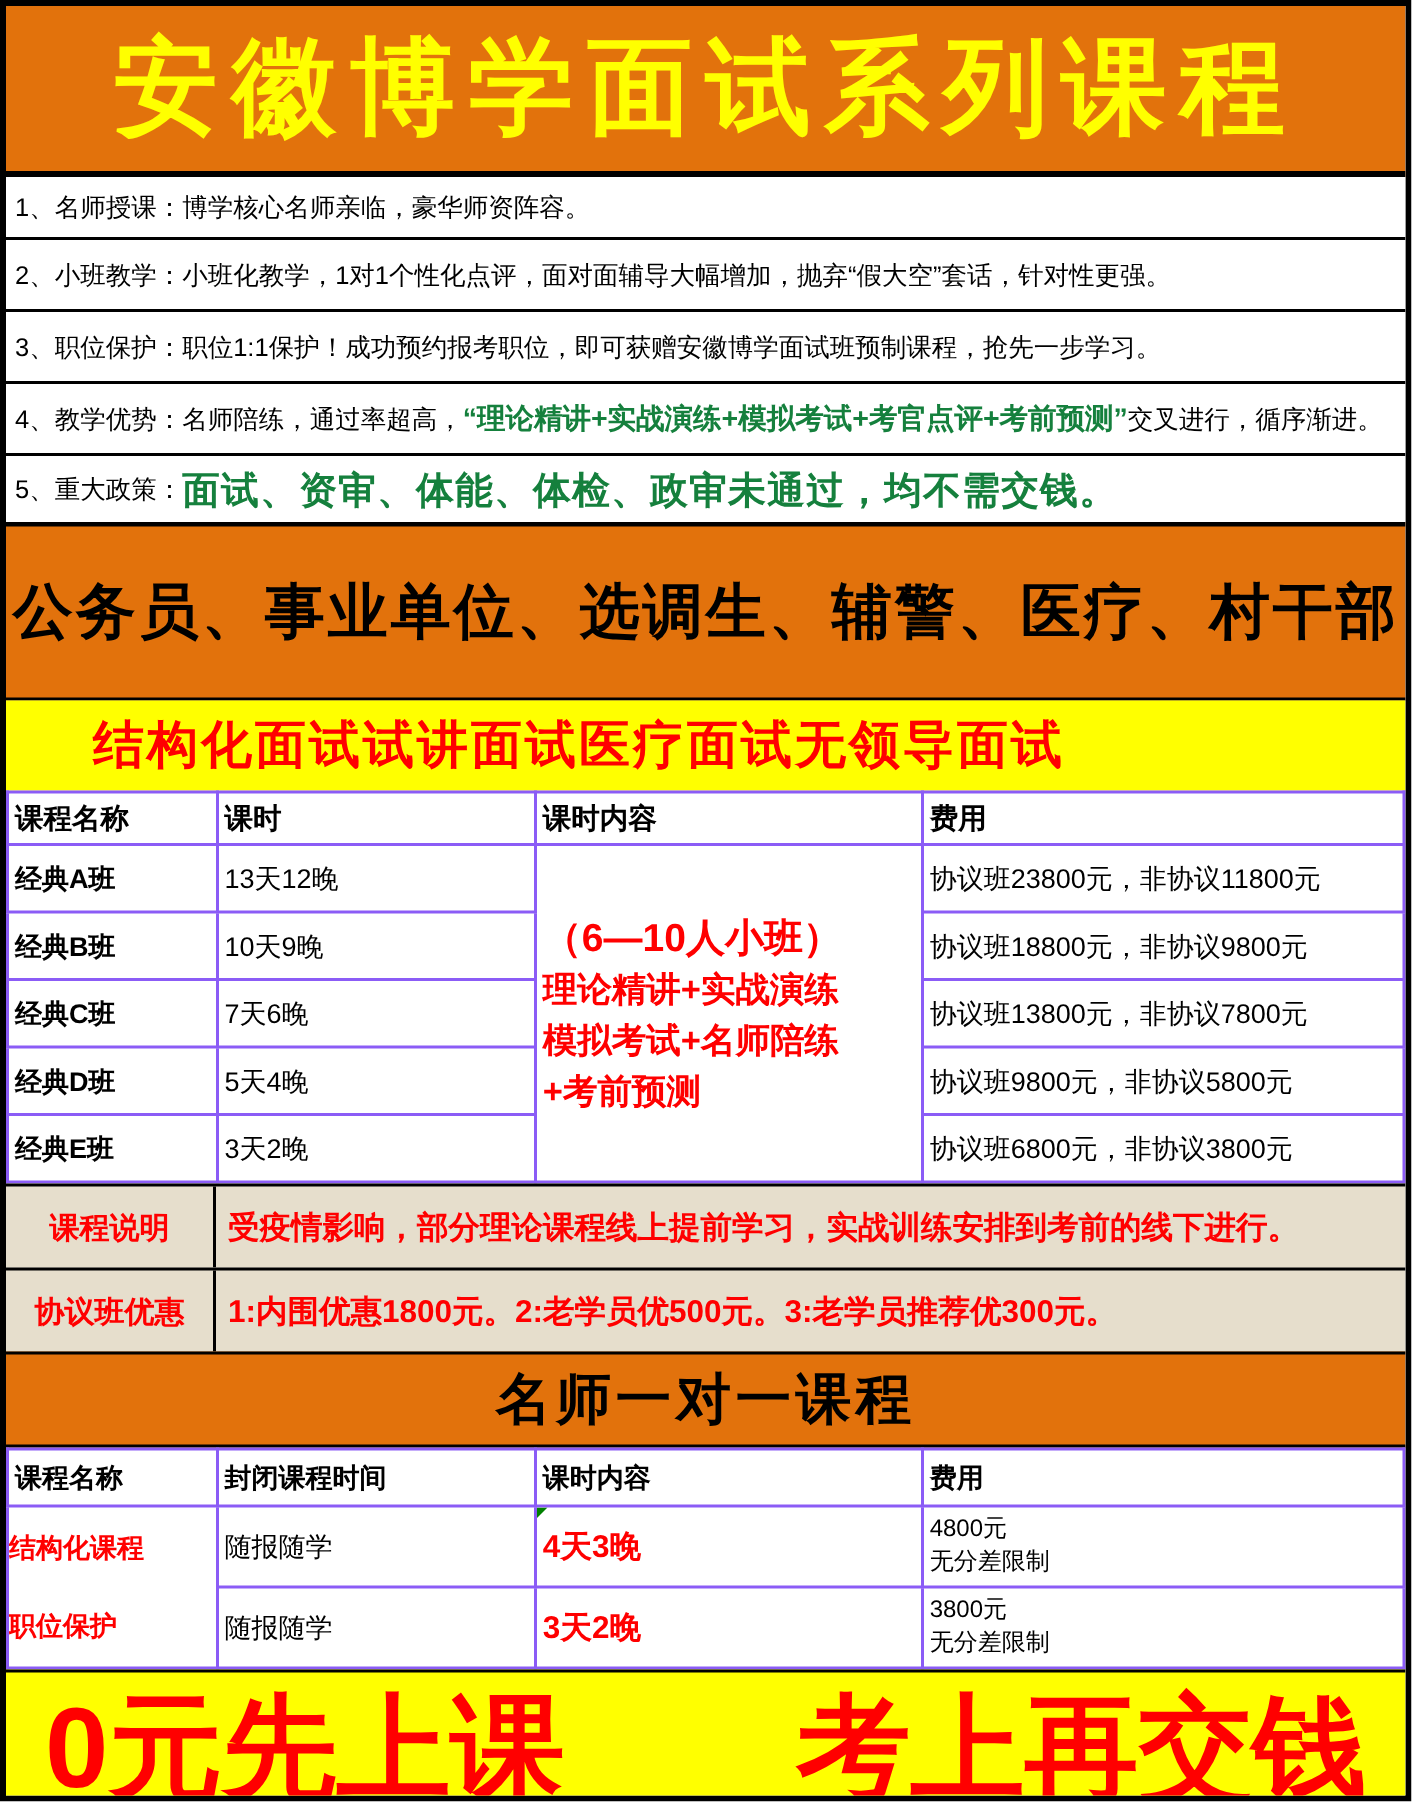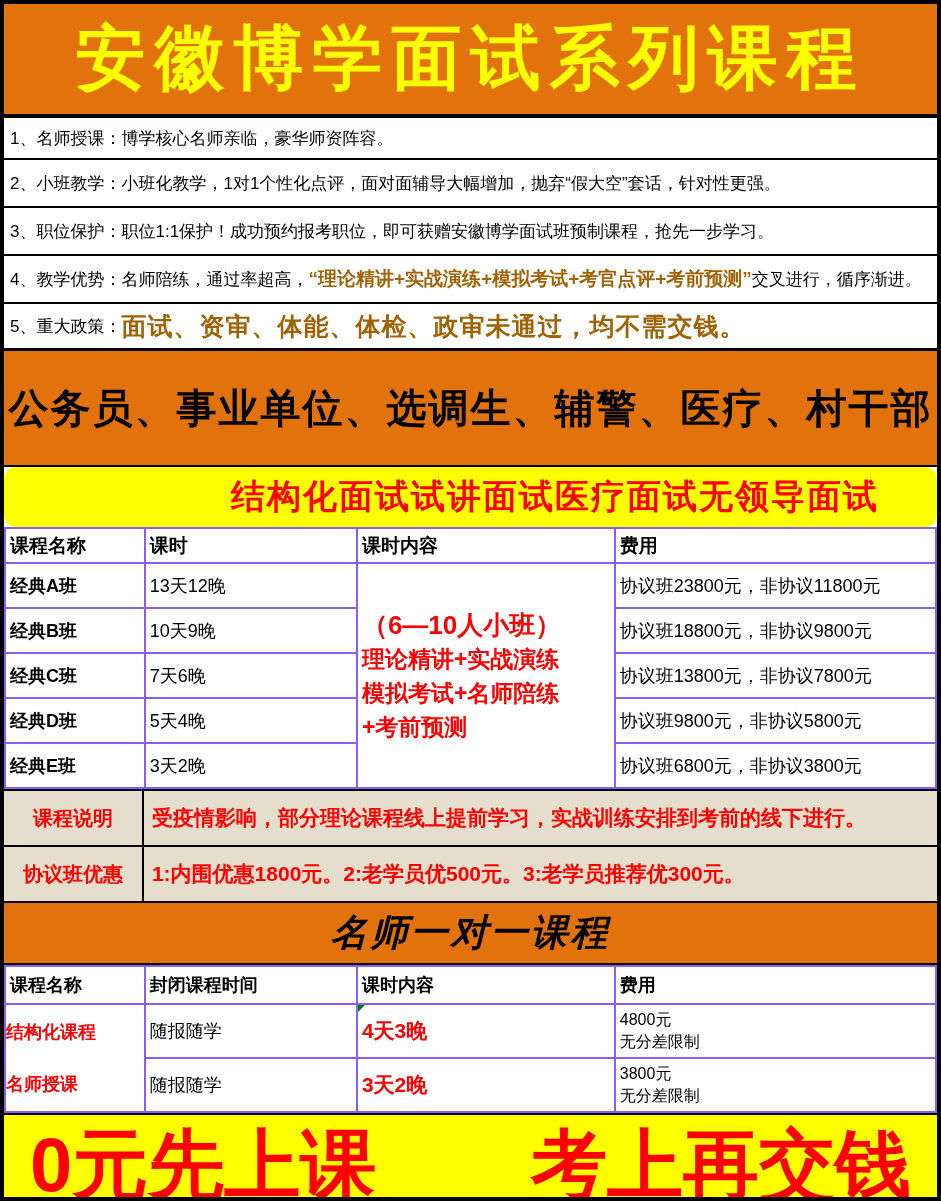--- a/index.html
+++ b/index.html
@@ -21,33 +21,33 @@
   }
   
   .features{flex:none;background:#fff;}
   .feat{
     display:flex;align-items:center;padding:0 6px;font-size:17px;
     border-bottom:2px solid #000;white-space:nowrap;
   }
   .feat:nth-child(1){height:40px;}
   .feat:nth-child(2),.feat:nth-child(3),.feat:nth-child(4){height:46px;}
   .feat:nth-child(5){height:44px;border-bottom:none;}
-  .feat .red-seg{color:#a16207;font-weight:bold;font-size:19px;}
+  .feat .red-seg{color:#15803d;font-weight:bold;font-size:19px;}
   .feat.big-red .red-seg{font-size:25px;font-family:"DejaVu Serif","Liberation Serif",serif;letter-spacing:1px;}
   
   .audience{
     flex:none;height:114px;background:#E2720C;border-top:3px solid #000;border-bottom:2px solid #000;
     display:flex;flex-direction:column;align-items:center;justify-content:center;
     font-size:40px;font-weight:bold;color:#000;line-height:54px;letter-spacing:2px;
   }
   
   .types{
     flex:none;height:60px;background:#FFFF00;
-    display:flex;align-items:center;justify-content:flex-end;padding:0 58px;
-    font-size:34px;font-weight:bold;color:#FF0000;letter-spacing:2px;border-radius:12px;
+    display:flex;align-items:center;justify-content:flex-start;padding:0 58px;
+    font-size:34px;font-weight:bold;color:#FF0000;letter-spacing:2px;
   }
   
   table{border-collapse:collapse;width:100%;table-layout:fixed;}
   td{border:2px solid #8b5cf6;text-align:left;vertical-align:middle;padding:0 4px;overflow:hidden;}
   col.c1{width:15%;} col.c2{width:22.8%;} col.c3{width:27.7%;} col.c4{width:34.5%;}
   .t1 tr.hrow td{height:33px;font-weight:bold;font-size:19px;}
   .t1 tr.drow td{height:43px;font-size:18px;}
   .t1 .cname{font-weight:bold;font-size:18px;}
   .t1 .chours{font-size:20px;}
   .content-cell div{color:#FF0000;font-weight:bold;line-height:34px;font-size:23px;}
@@ -62,21 +62,21 @@
     border-right:2px solid #000;color:#FF0000;font-weight:bold;font-size:20px;box-sizing:border-box;
   }
   .note-text{
     flex:1;display:flex;align-items:center;padding-left:8px;
     color:#FF0000;font-weight:bold;font-size:21px;white-space:nowrap;
   }
   
   .banner2{
     flex:none;height:60px;background:#E2720C;border-top:2px solid #000;border-bottom:2px solid #000;
     display:flex;align-items:center;justify-content:center;
-    font-size:37px;font-weight:bold;color:#000;letter-spacing:3px;font-style:italic;
+    font-size:37px;font-weight:bold;color:#000;letter-spacing:3px;
   }
   .t2 tr.hrow td{height:36px;font-weight:bold;font-size:18px;}
   .t2 tr.drow td{height:52px;}
   .t2 .course-cell{padding:0;}
   .t2 .course-cell div{color:#FF0000;font-weight:bold;font-size:18px;}
   .t2 .course-cell .cstack{display:flex;flex-direction:column;justify-content:space-around;height:104px;}
   .t2 .time{font-size:18px;}
   .t2 .hours{color:#FF0000;font-weight:bold;font-size:21px;}
   .t2 .fee2{font-size:16px;line-height:22px;}
   .marker-cell{position:relative;}
@@ -203,21 +203,21 @@
         <tr class="hrow">
       <td>课程名称</td>
       <td>封闭课程时间</td>
       <td>课时内容</td>
       <td>费用</td>
     </tr>
     <tr class="drow">
       <td class="course-cell" rowspan="2">
         <div class="cstack">
           <div>结构化课程</div>
-          <div>名师授课</div>
+          <div>职位保护</div>
         </div>
       </td>
       <td class="time">随报随学</td>
       <td class="hours marker-cell">
         <span class="corner-marker"></span>
         <span>4天3晚</span>
       </td>
       <td class="fee2">
         <div>4800元</div>
         <div>无分差限制</div>

